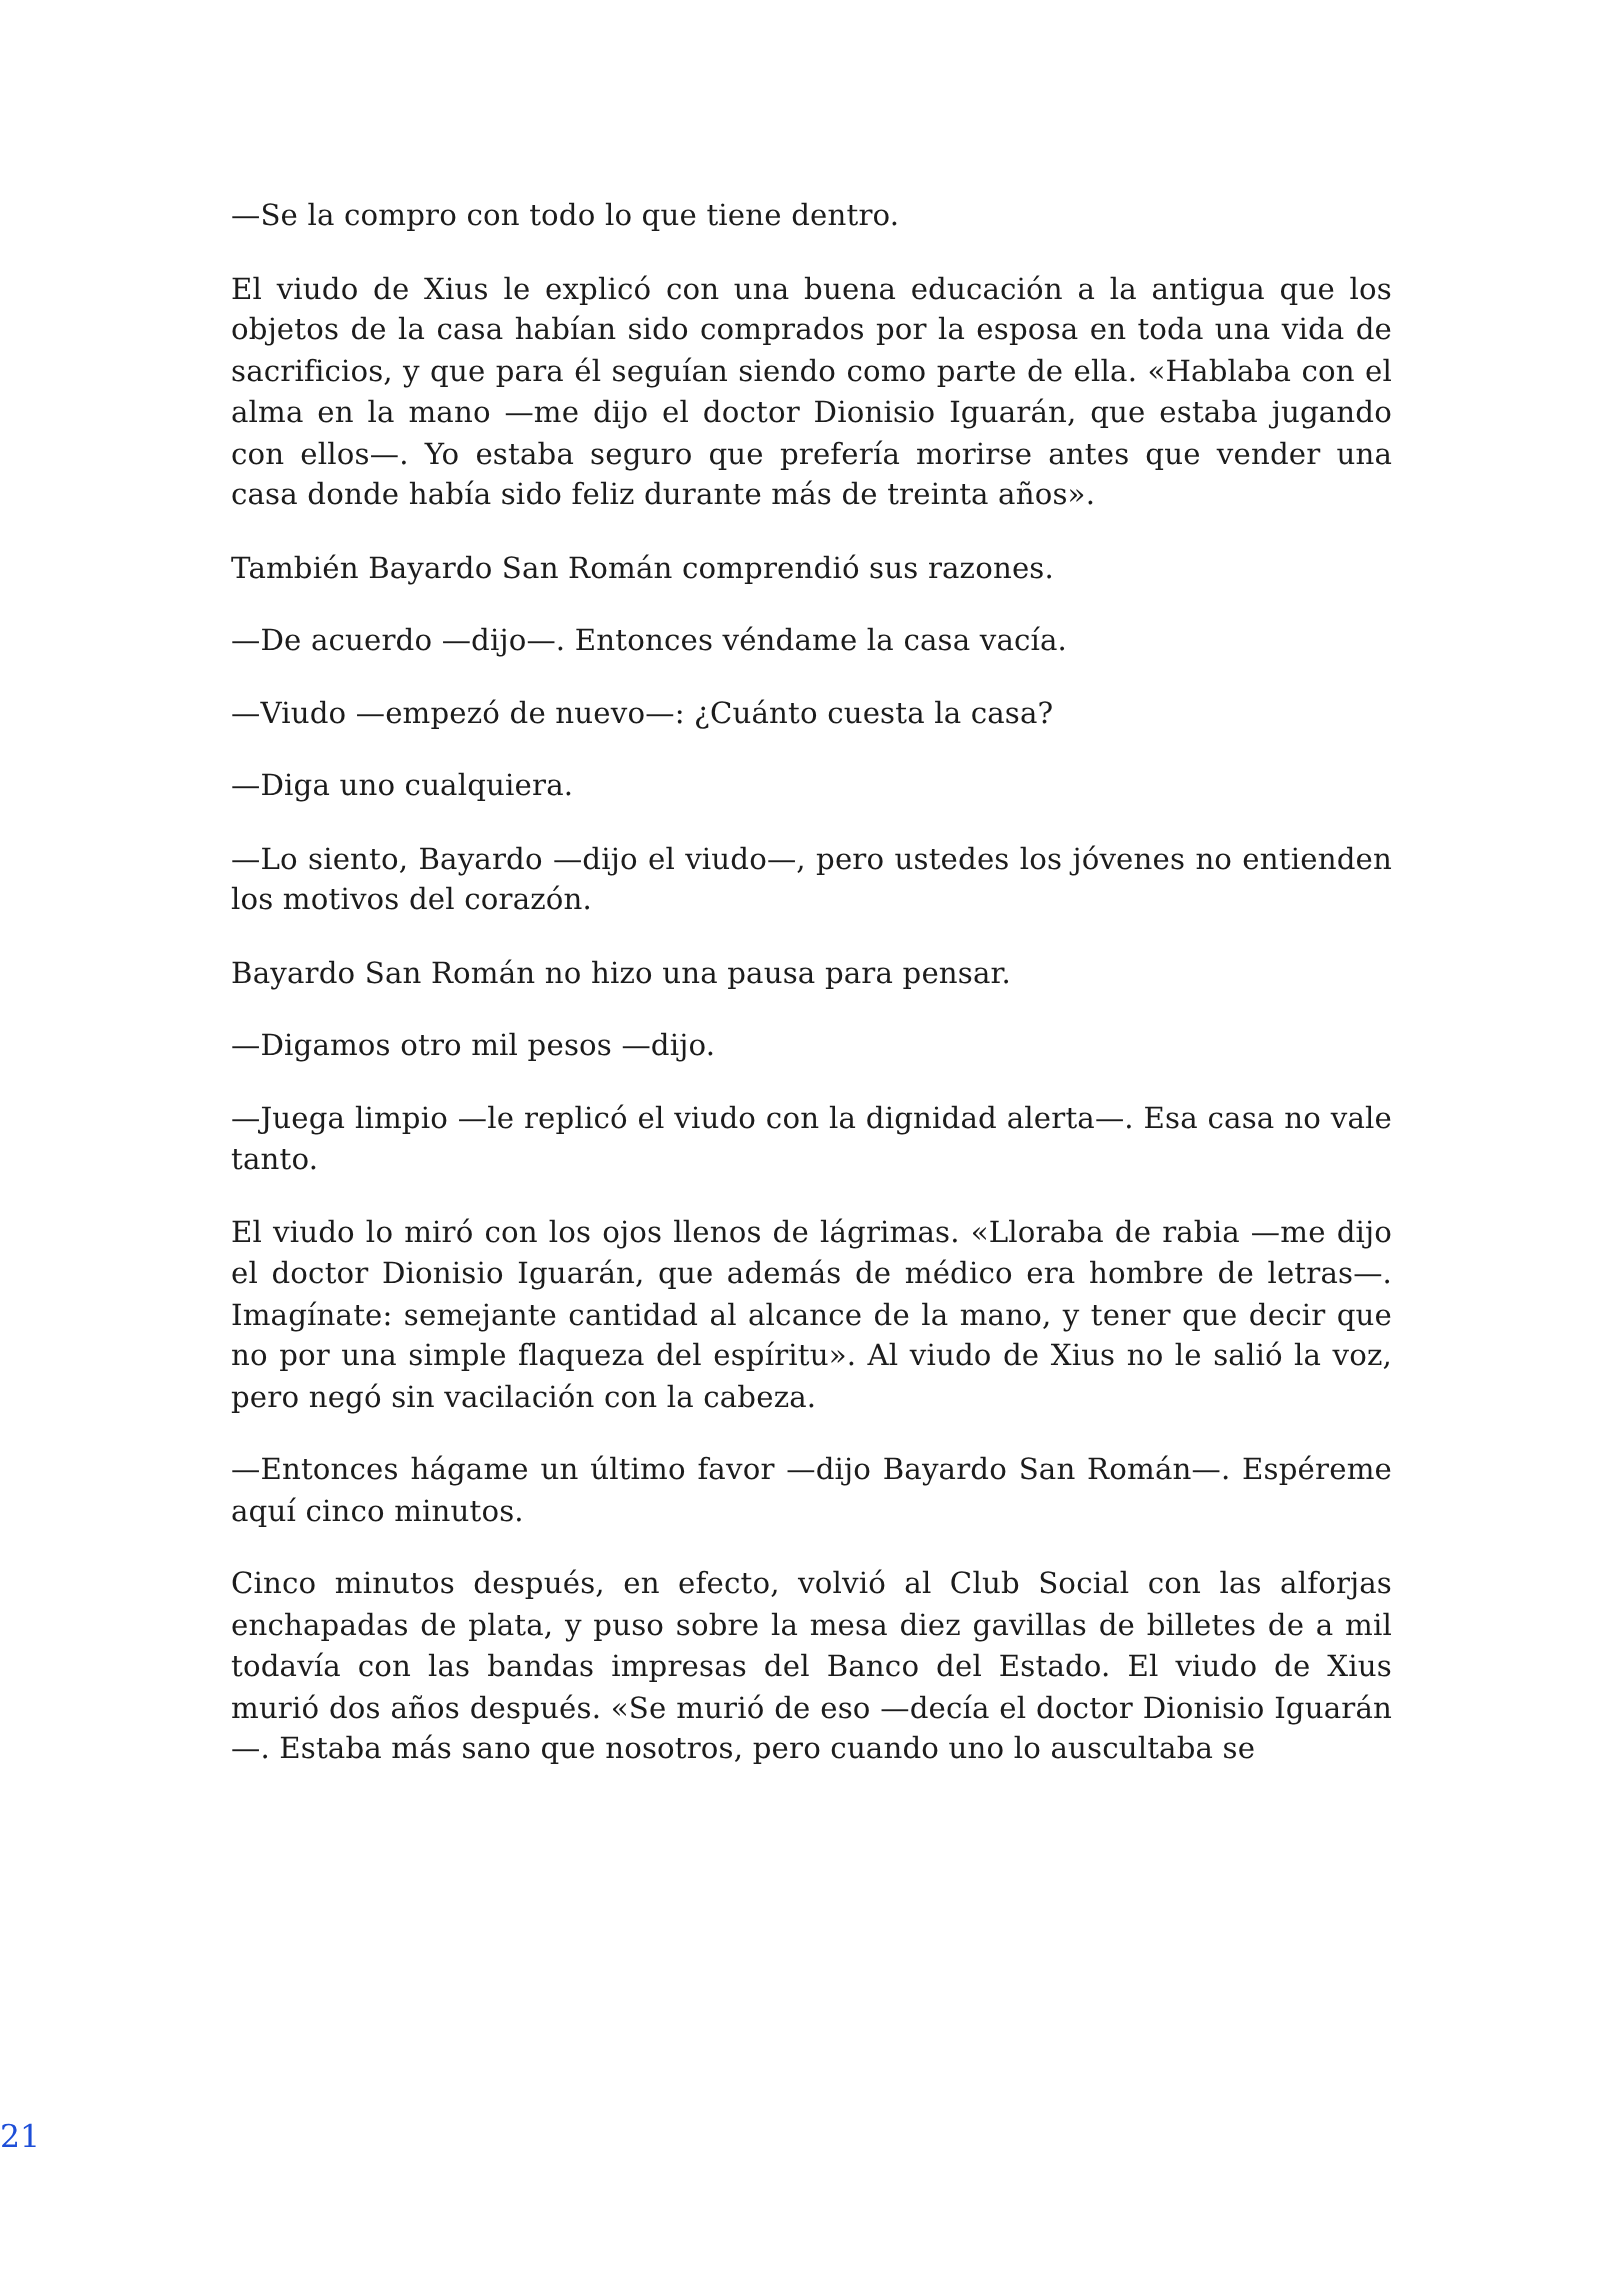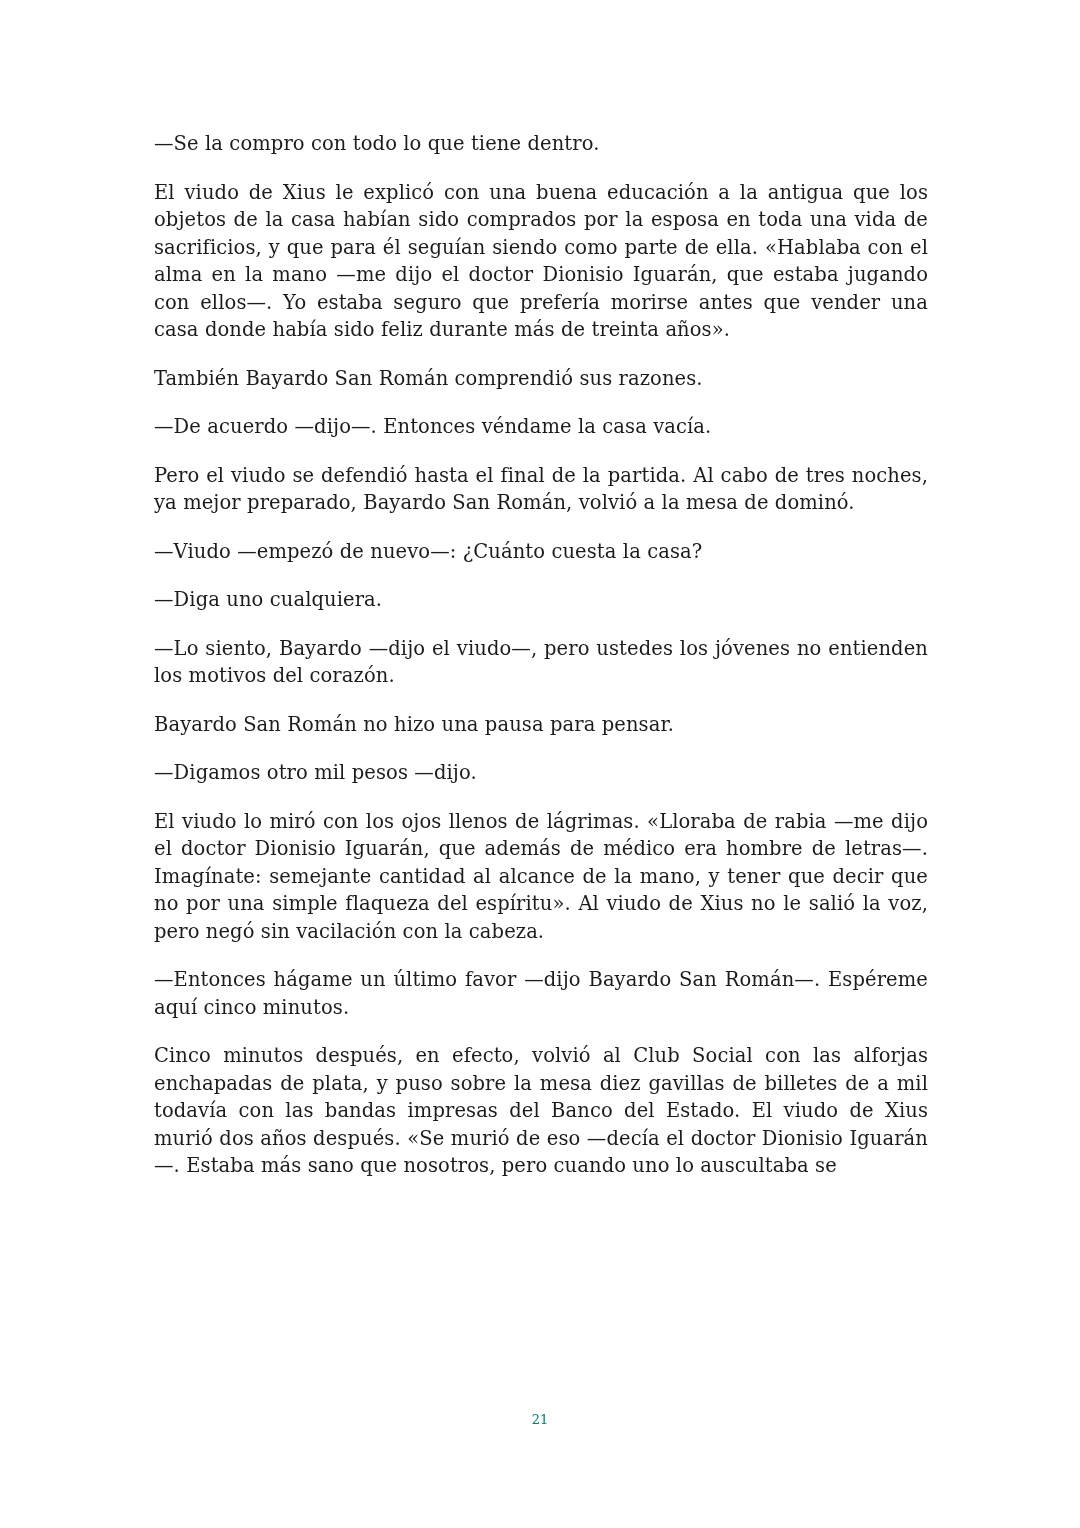--- a/index.html
+++ b/index.html
@@ -30,38 +30,37 @@
   }
   .text-block p.para {
     margin: 0 0 21px 0;
     padding: 0;
   }
   .page-number {
     position: absolute;
     left: 0;
     width: 100%;
     top: 1412px;
-    text-align: center;
-    font-size: 13px;
-    color: #0f766e;
+    font-size: 21px;
+    color: #1d4ed8;
   }
 </style>
 </head>
 <body>
 
 <div class="page">
   <div class="text-block">
       <p class="para">—Se la compro con todo lo que tiene dentro.</p>
       <p class="para">El viudo de Xius le explicó con una buena educación a la antigua que los objetos de la casa habían sido comprados por la esposa en toda una vida de sacrificios, y que para él seguían siendo como parte de ella. «Hablaba con el alma en la mano —me dijo el doctor Dionisio Iguarán, que estaba jugando con ellos—. Yo estaba seguro que prefería morirse antes que vender una casa donde había sido feliz durante más de treinta años».</p>
       <p class="para">También Bayardo San Román comprendió sus razones.</p>
       <p class="para">—De acuerdo —dijo—. Entonces véndame la casa vacía.</p>
-      <p class="para">Pero el viudo se defendió hasta el final de la partida. Al cabo de tres noches, ya mejor preparado, Bayardo San Román, volvió a la mesa de dominó.</p>
       <p class="para">—Viudo —empezó de nuevo—: ¿Cuánto cuesta la casa?</p>
       <p class="para">—Diga uno cualquiera.</p>
       <p class="para">—Lo siento, Bayardo —dijo el viudo—, pero ustedes los jóvenes no entienden los motivos del corazón.</p>
       <p class="para">Bayardo San Román no hizo una pausa para pensar.</p>
       <p class="para">—Digamos otro mil pesos —dijo.</p>
+      <p class="para">—Juega limpio —le replicó el viudo con la dignidad alerta—. Esa casa no vale tanto.</p>
       <p class="para">El viudo lo miró con los ojos llenos de lágrimas. «Lloraba de rabia —me dijo el doctor Dionisio Iguarán, que además de médico era hombre de letras—. Imagínate: semejante cantidad al alcance de la mano, y tener que decir que no por una simple flaqueza del espíritu». Al viudo de Xius no le salió la voz, pero negó sin vacilación con la cabeza.</p>
       <p class="para">—Entonces hágame un último favor —dijo Bayardo San Román—. Espéreme aquí cinco minutos.</p>
       <p class="para">Cinco minutos después, en efecto, volvió al Club Social con las alforjas enchapadas de plata, y puso sobre la mesa diez gavillas de billetes de a mil todavía con las bandas impresas del Banco del Estado. El viudo de Xius murió dos años después. «Se murió de eso —decía el doctor Dionisio Iguarán—. Estaba más sano que nosotros, pero cuando uno lo auscultaba se</p>
     </div>
   <div class="page-number">21</div>
 </div>
 
 </body></html>

